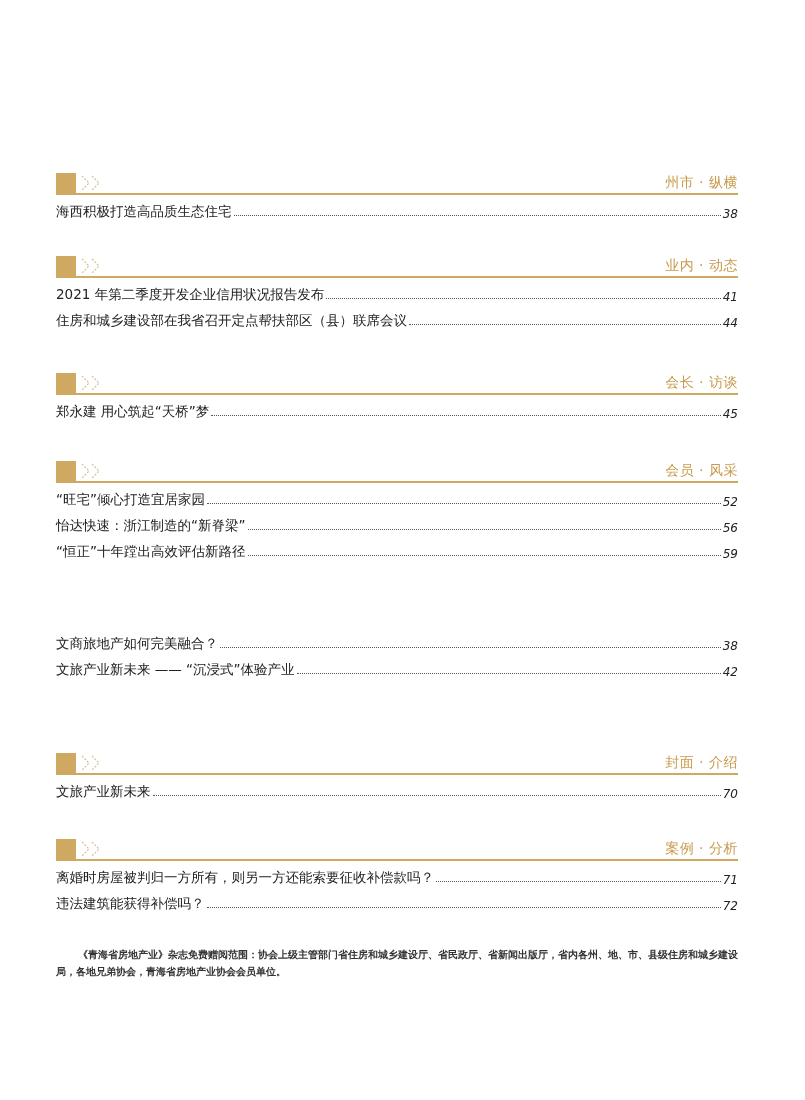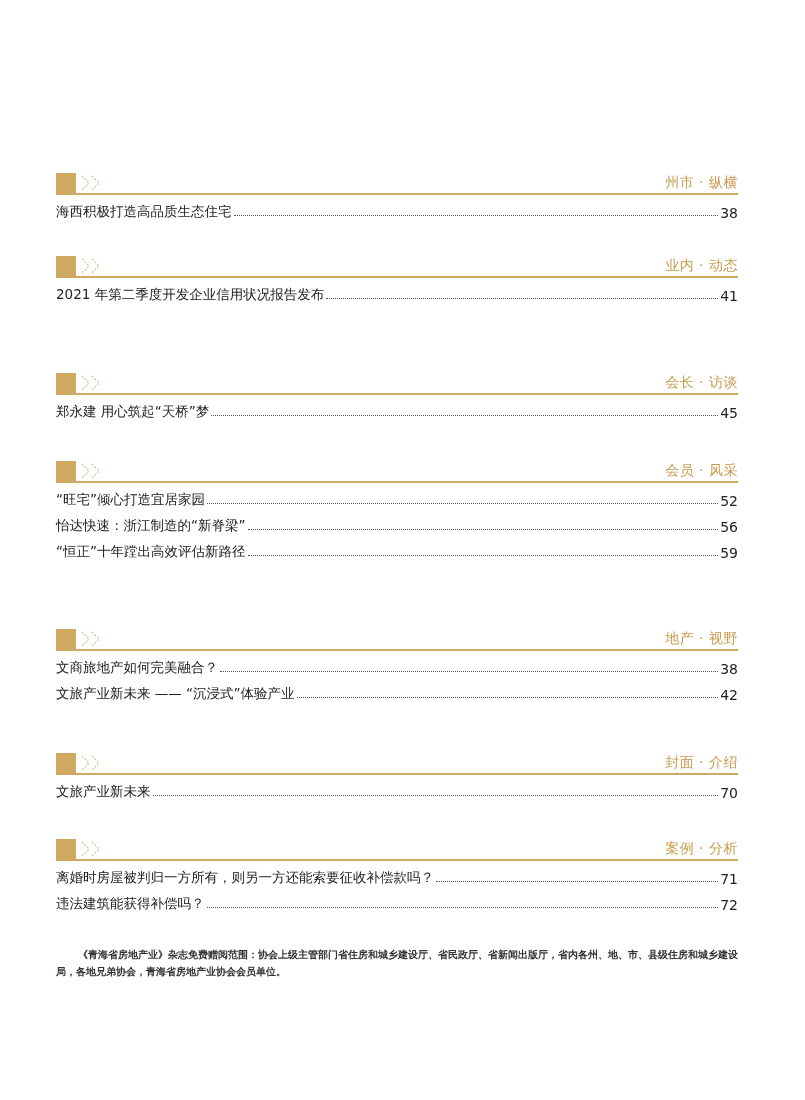--- a/index.html
+++ b/index.html
@@ -8,21 +8,21 @@
   .toc { position:absolute; left:56px; top:0; width:682px; }
   .section { position:absolute; left:0; width:682px; }
   .sec-head { position:relative; height:24px;text-decoration:underline; }
   .sec-square { position:absolute; left:0; top:2px; width:20px; height:20px; background:#cfa862; }
   .sec-chev { position:absolute; left:22px; top:2px; width:30px; height:20px; }
   .sec-line { position:absolute; left:0; top:22px; width:682px; height:2px; background:#cfa862; }
   .sec-title { position:absolute; right:0; top:3px; font-size:14px; color:#c89a4c; letter-spacing:0.5px; }
   .entry { position:relative; height:26px; display:flex; align-items:flex-end; font-size:13.5px; color:#222; }
   .entry .t { white-space:nowrap; padding-right:2px;text-align:right; }
   .entry .dots { flex:1; border-bottom:1.6px dotted #555; margin-bottom:5px; }
-  .entry .p { padding-left:2px; white-space:nowrap; font-size:14px; }
+  .entry .p { padding-left:2px; white-space:nowrap; font-size:12px;font-style:italic; }
   .note { position:absolute; left:56px; top:946px; width:682px; font-size:10px; line-height:17px; color:#333; text-indent:22px;font-weight:bold; }
 </style>
 </head>
 <body>
 
 <div class="toc" id="toc">
     <div class="section" style="top: 171px;">
       <div class="sec-head">
         <div class="sec-square"></div>
         <svg class="sec-chev" viewBox="0 0 30 20">
@@ -45,20 +45,25 @@
           <polyline points="4,3 11,10 4,17" fill="none" stroke="#d9bf8a" stroke-width="1.2" stroke-dasharray="2,1.5"></polyline>
           <polyline points="14,3 21,10 14,17" fill="none" stroke="#d9bf8a" stroke-width="1.2" stroke-dasharray="2,1.5"></polyline>
         </svg>
         <div class="sec-line"></div>
         <div class="sec-title">业内 · 动态</div>
       </div>
       <div class="entry">
         <span class="t">2021 年第二季度开发企业信用状况报告发布 </span>
         <span class="dots"></span>
         <span class="p">41</span>
+      </div>
+      <div class="entry">
+        <span class="t">住房和城乡建设部在我省召开定点帮扶部区（县）联席会议</span>
+        <span class="dots"></span>
+        <span class="p">44</span>
       </div>
     </div>
     <div class="section" style="top: 371px;">
       <div class="sec-head">
         <div class="sec-square"></div>
         <svg class="sec-chev" viewBox="0 0 30 20">
           <polyline points="4,3 11,10 4,17" fill="none" stroke="#d9bf8a" stroke-width="1.2" stroke-dasharray="2,1.5"></polyline>
           <polyline points="14,3 21,10 14,17" fill="none" stroke="#d9bf8a" stroke-width="1.2" stroke-dasharray="2,1.5"></polyline>
         </svg>
         <div class="sec-line"></div>
@@ -90,29 +95,20 @@
         <span class="dots"></span>
         <span class="p">56</span>
       </div>
       <div class="entry">
         <span class="t">“恒正”十年蹚出高效评估新路径</span>
         <span class="dots"></span>
         <span class="p">59</span>
       </div>
     </div>
     <div class="section" style="top: 627px;">
-      <div class="sec-head">
-        <div class="sec-square"></div>
-        <svg class="sec-chev" viewBox="0 0 30 20">
-          <polyline points="4,3 11,10 4,17" fill="none" stroke="#d9bf8a" stroke-width="1.2" stroke-dasharray="2,1.5"></polyline>
-          <polyline points="14,3 21,10 14,17" fill="none" stroke="#d9bf8a" stroke-width="1.2" stroke-dasharray="2,1.5"></polyline>
-        </svg>
-        <div class="sec-line"></div>
-        <div class="sec-title">地产 · 视野</div>
-      </div>
       <div class="entry">
         <span class="t"> 文商旅地产如何完美融合？ </span>
         <span class="dots"></span>
         <span class="p">38</span>
       </div>
       <div class="entry">
         <span class="t"> 文旅产业新未来 ——  “沉浸式”体验产业</span>
         <span class="dots"></span>
         <span class="p">42</span>
       </div>

